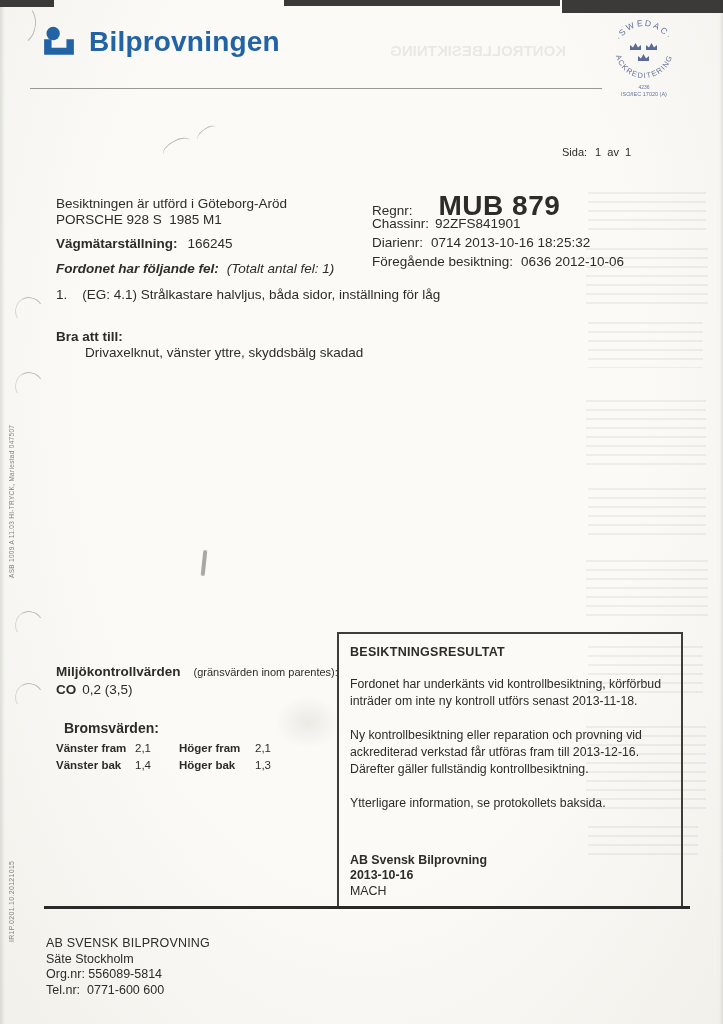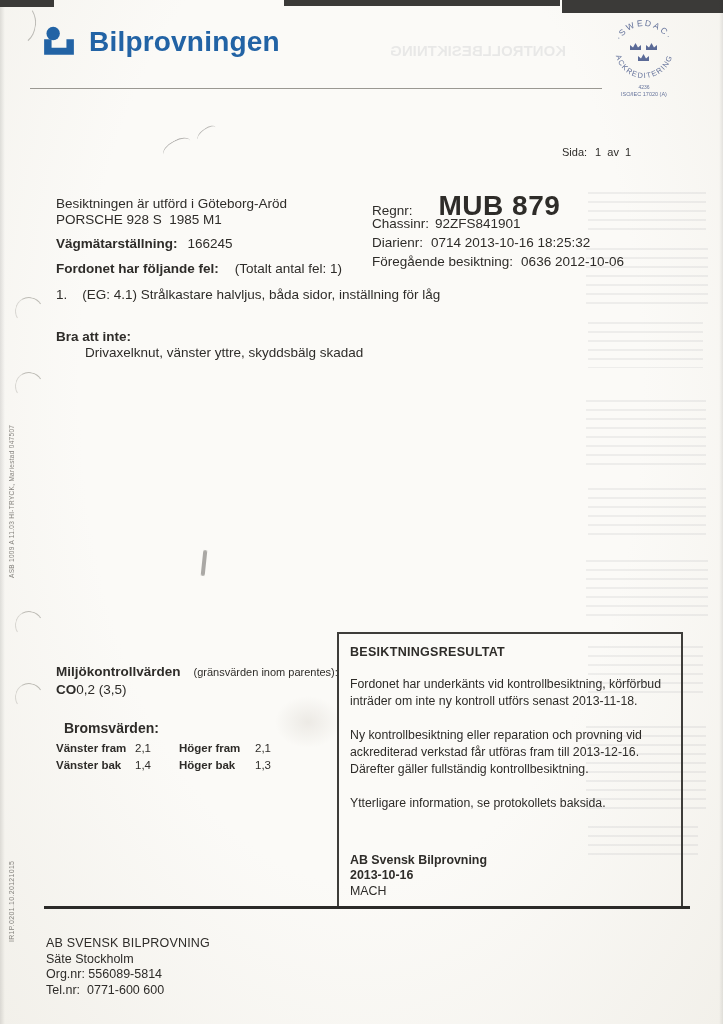--- a/index.html
+++ b/index.html
@@ -161,41 +161,41 @@
   </div>
   <div class="row" style="left:372px;top:235px;gap:8px;">
     <span>Diarienr:</span>
     <span>0714 2013-10-16 18:25:32</span>
   </div>
   <div class="row" style="left:372px;top:254px;gap:8px;">
     <span>Föregående besiktning:</span>
     <span>0636 2012-10-06</span>
   </div>
 
-  <div class="row" style="left:56px;top:261px;gap:16px;">
+  <div class="row" style="left:56px;top:261px;gap:8px;font-style:italic;">
     <span class="b">Fordonet har följande fel:</span>
     <span>(Totalt antal fel: 1)</span>
   </div>
   <div class="row fault" style="left:56px;top:287px;">
     <span>1.</span>
     <span>(EG: 4.1) Strålkastare halvljus, båda sidor, inställning för låg</span>
   </div>
 
   <div class="row" style="left:56px;top:329px;">
-    <span class="b">Bra att inte:</span>
+    <span class="b">Bra att till:</span>
   </div>
   <div class="row" style="left:85px;top:345px;">
     <span>Drivaxelknut, vänster yttre, skyddsbälg skadad</span>
   </div>
 
   <div class="row" style="left:56px;top:664px;gap:13px;">
     <span class="b">Miljökontrollvärden</span>
     <span class="small">(gränsvärden inom parentes):</span>
   </div>
-  <div class="row" style="left:56px;top:682px;">
+  <div class="row" style="left:56px;top:682px;gap:6px;">
     <span class="b">CO</span>
     <span>0,2 (3,5)</span>
   </div>
 
   <div class="row" style="left:56px;top:720px;font-size:14px;padding-left:8px;">
     <span class="b">Bromsvärden:</span>
   </div>
   <div class="brakes-grid" style="left:56px;top:742px;">
     <span class="lbl">Vänster fram</span>
     <span>2,1</span>

